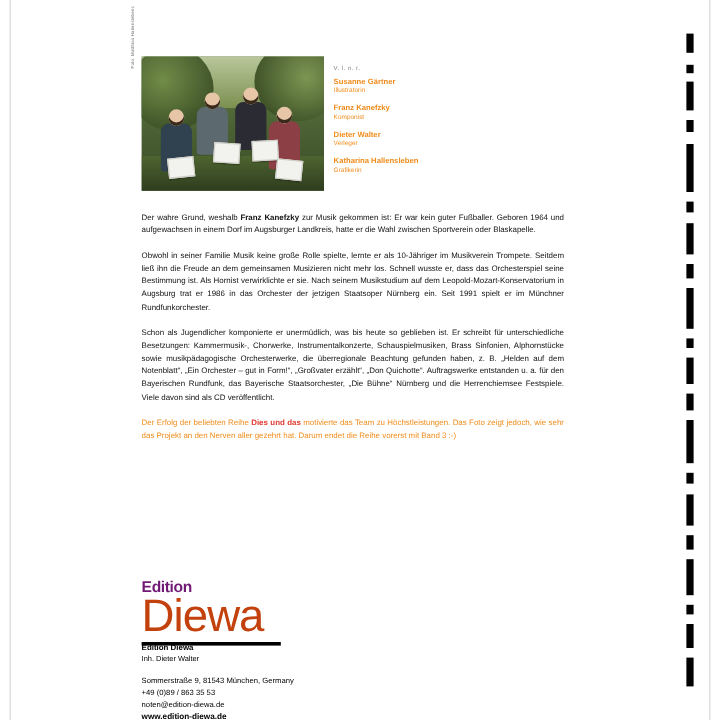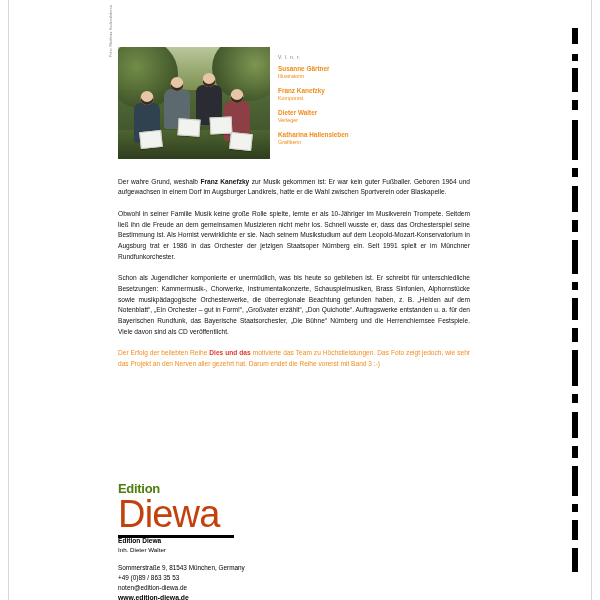--- a/index.html
+++ b/index.html
@@ -191,21 +191,21 @@
     position: absolute;
     left: 118px;
     top: 482px;
     width: 200px;
   }
   .logo .edition {
     font-size: 13px;
     font-weight: bold;
     letter-spacing: -0.3px;
     line-height: 1;
-    color: #4d7c0f;
+    color: #701a75;
   }
   .logo .diewa {
     font-size: 38px;
     font-weight: normal;
     letter-spacing: -0.8px;
     line-height: 1.02;
     color: #c2410c;
   }
   .logo .rule {
     width: 116px;

